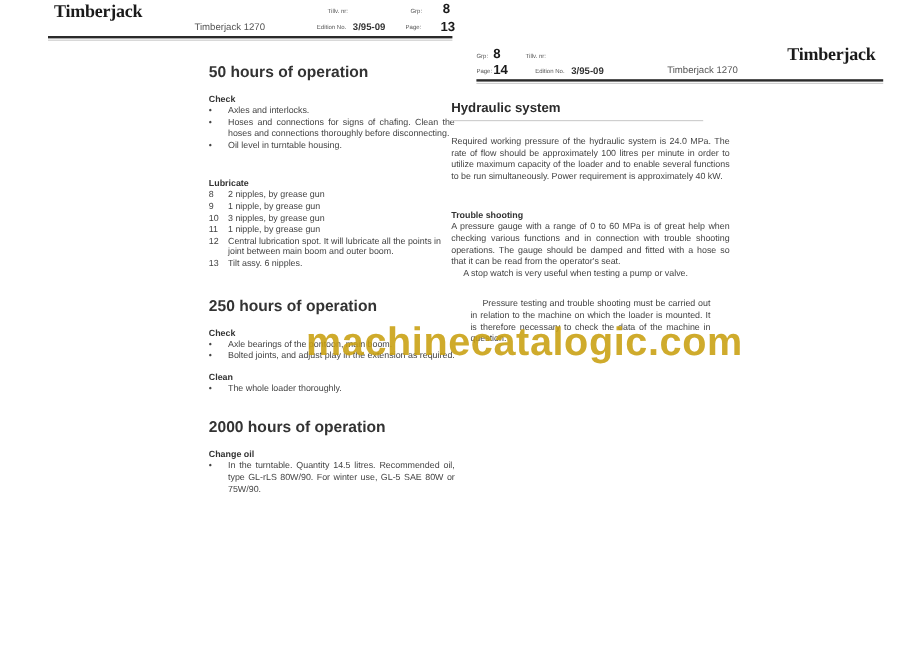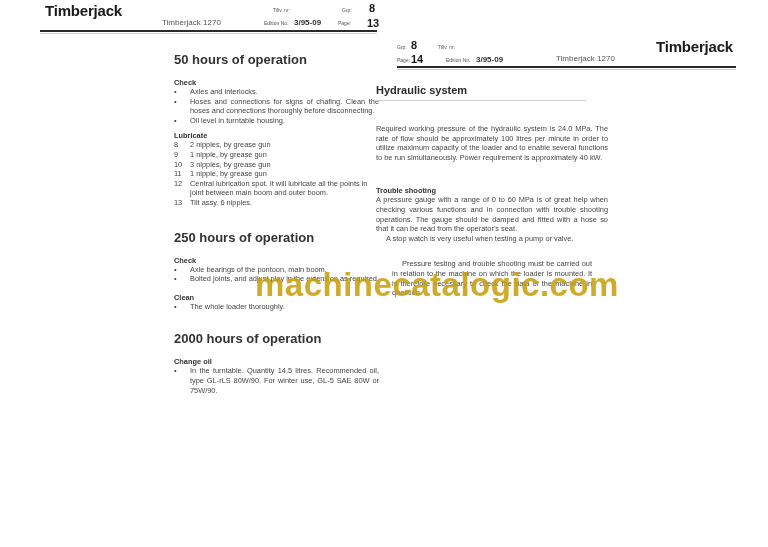--- a/index.html
+++ b/index.html
@@ -1,21 +1,21 @@
 <!DOCTYPE html>
 <html><head>
 <meta charset="utf-8">
 <style>
   html, body { margin: 0; padding: 0; }
   body {
     width: 768px; height: 547px; background: #ffffff; position: relative; overflow: hidden;
     font-family: "Liberation Sans", sans-serif; color: #3a3a3a;
   }
   .abs { position: absolute; }
-  .brand { font-weight: bold; font-size: 15px; color: #1a1a1a; letter-spacing: -0.2px; }
+  .brand { font-weight: bold; font-size: 15px; color: #1a1a1a; letter-spacing: -0.2px; font-family: Liberation Serif, serif; }
   .tiny { font-size: 5px; color: #555; }
   .model { font-size: 8px; color: #555; }
   .edition { font-size: 8px; color: #333; font-weight: bold; }
   .bignum { font-size: 11px; font-weight: bold; color: #1a1a1a; }
   .rule { position: absolute; height: 2px; background: #2a2a2a; }
   .rule-thin { position: absolute; height: 1px; background: #cfcfcf; }
 
   .section-title { font-size: 13px; font-weight: bold; color: #333; }
   .sub { font-size: 7.4px; font-weight: bold; color: #333; }
   .body { font-size: 7.4px; line-height: 9.6px; color: #444; }
@@ -55,21 +55,21 @@
 
   <div>
     <div class="section-title">50 hours of operation</div>
     <div class="sub" style="margin-top:11px;">Check</div>
     <ul class="list body">
       <li><span class="bullet">•</span><span>Axles and interlocks.</span></li>
       <li class="justify"><span class="bullet">•</span><span>Hoses and connections for signs of chafing. Clean the hoses and connections thoroughly before disconnecting.</span></li>
       <li><span class="bullet">•</span><span>Oil level in turntable housing.</span></li>
     </ul>
 
-    <div class="sub" style="margin-top:6px;">Lubricate</div>
+    <div class="sub" style="margin-top:23px;">Lubricate</div>
     <ul class="list body num">
       <li><span class="bullet">8</span><span>2 nipples, by grease gun</span></li>
       <li><span class="bullet">9</span><span>1 nipple, by grease gun</span></li>
       <li><span class="bullet">10</span><span>3 nipples, by grease gun</span></li>
       <li><span class="bullet">11</span><span>1 nipple, by grease gun</span></li>
       <li><span class="bullet">12</span><span>Central lubrication spot. It will lubricate all the points in joint between main boom and outer boom.</span></li>
       <li><span class="bullet">13</span><span>Tilt assy. 6 nipples.</span></li>
     </ul>
   </div>
 
@@ -105,21 +105,21 @@
   <div class="abs tiny" style="left:446px; top:57px;">Edition No.</div>
   <div class="abs edition" style="left:476px; top:55px;">3/95-09</div>
   <div class="abs model" style="left:556px; top:54px;">Timberjack 1270</div>
   <div class="rule" style="left:397px; top:66px; width:339px;"></div>
   <div class="rule-thin" style="left:397px; top:69px; width:339px;"></div>
 </div>
 
 <div class="abs" style="left:376px; top:84px; width:232px;">
   <div class="h-title">Hydraulic system</div>
   <div style="height:1px; background:#cfcfcf; width:210px; margin-top:4px;"></div>
-  <p class="body justify" style="margin:23px 0 0 0;">Required working pressure of the hydraulic system is 24.0 MPa. The rate of flow should be approximately 100 litres per minute in order to utilize maximum capacity of the loader and to enable several functions to be run simultaneously. Power requirement is approximately 40 kW.</p>
+  <p class="body justify" style="margin:12px 0 0 0;">Required working pressure of the hydraulic system is 24.0 MPa. The rate of flow should be approximately 100 litres per minute in order to utilize maximum capacity of the loader and to enable several functions to be run simultaneously. Power requirement is approximately 40 kW.</p>
 
   <div class="sub" style="margin-top:24px;">Trouble shooting</div>
   <p class="body justify" style="margin:0;">A pressure gauge with a range of 0 to 60 MPa is of great help when checking various functions and in connection with trouble shooting operations. The gauge should be damped and fitted with a hose so that it can be read from the operator's seat.</p>
   <p class="body justify" style="margin:0; text-indent:10px;">A stop watch is very useful when testing a pump or valve.</p>
   <p class="body justify" style="margin:16px; text-indent:10px;">Pressure testing and trouble shooting must be carried out in relation to the machine on which the loader is mounted. It is therefore necessary to check the data of the machine in question.</p>
 </div>
 
 <div class="watermark">machinecatalogic.com</div>
 
 </body></html>

